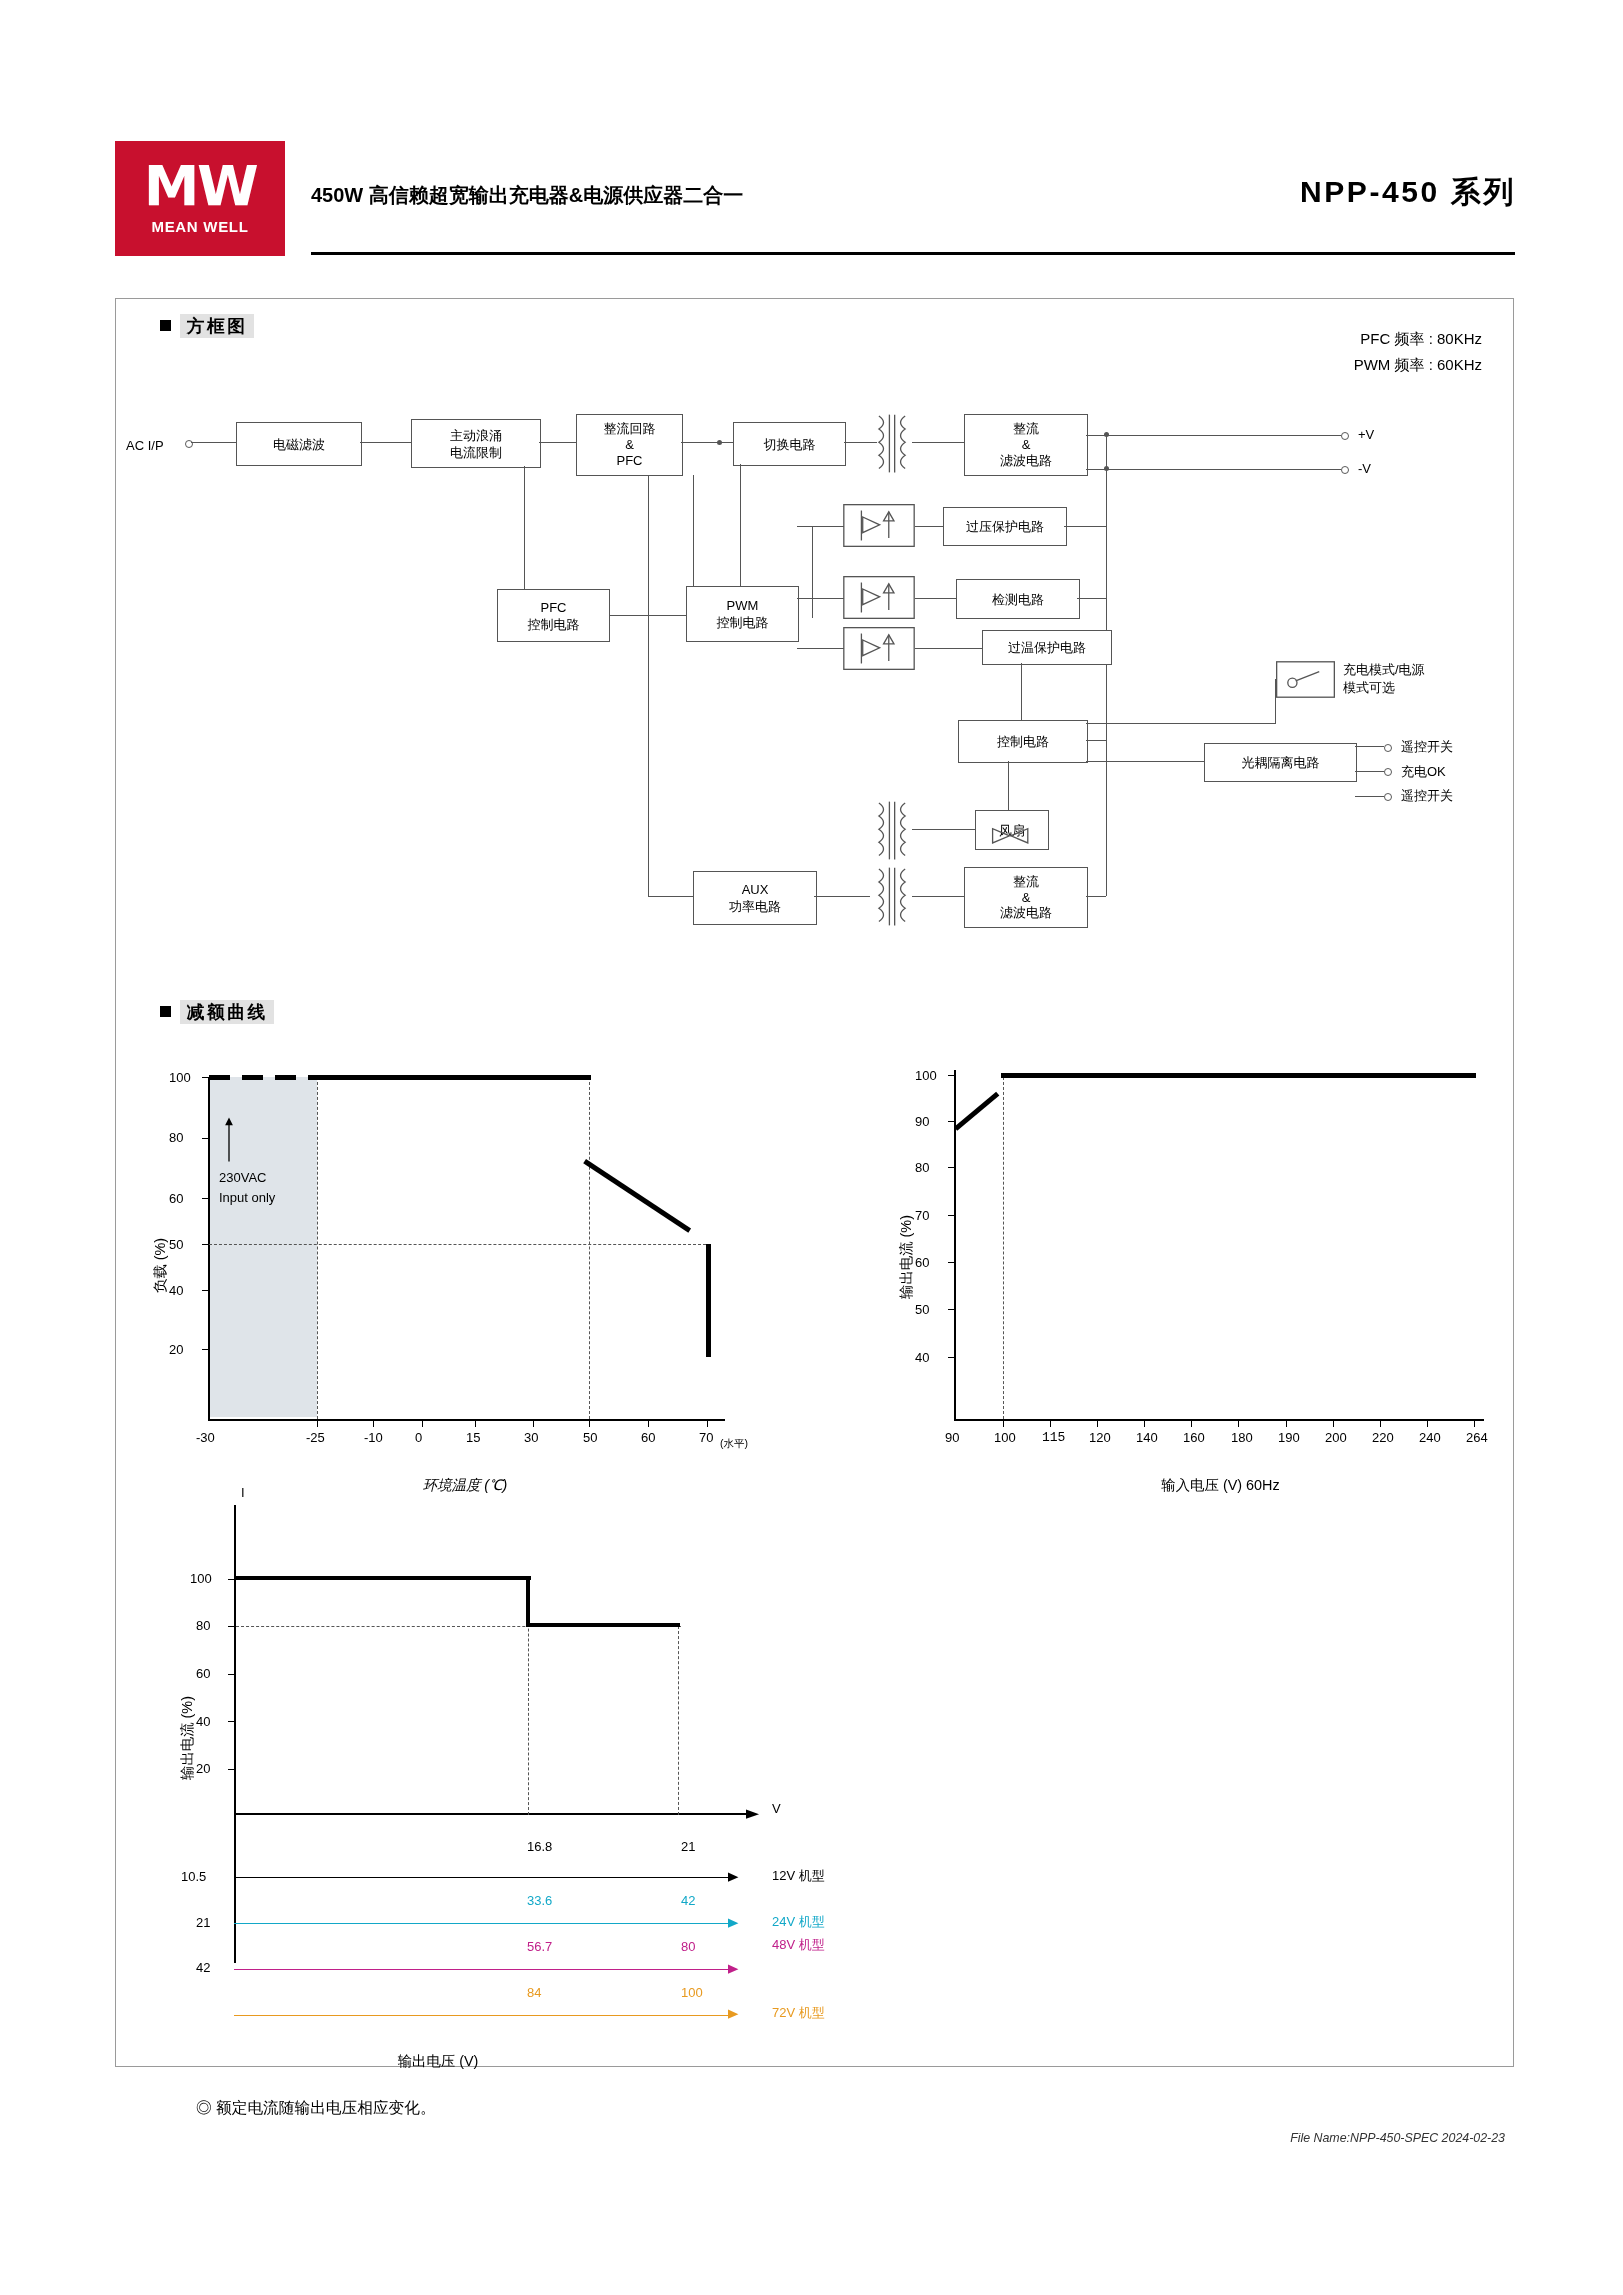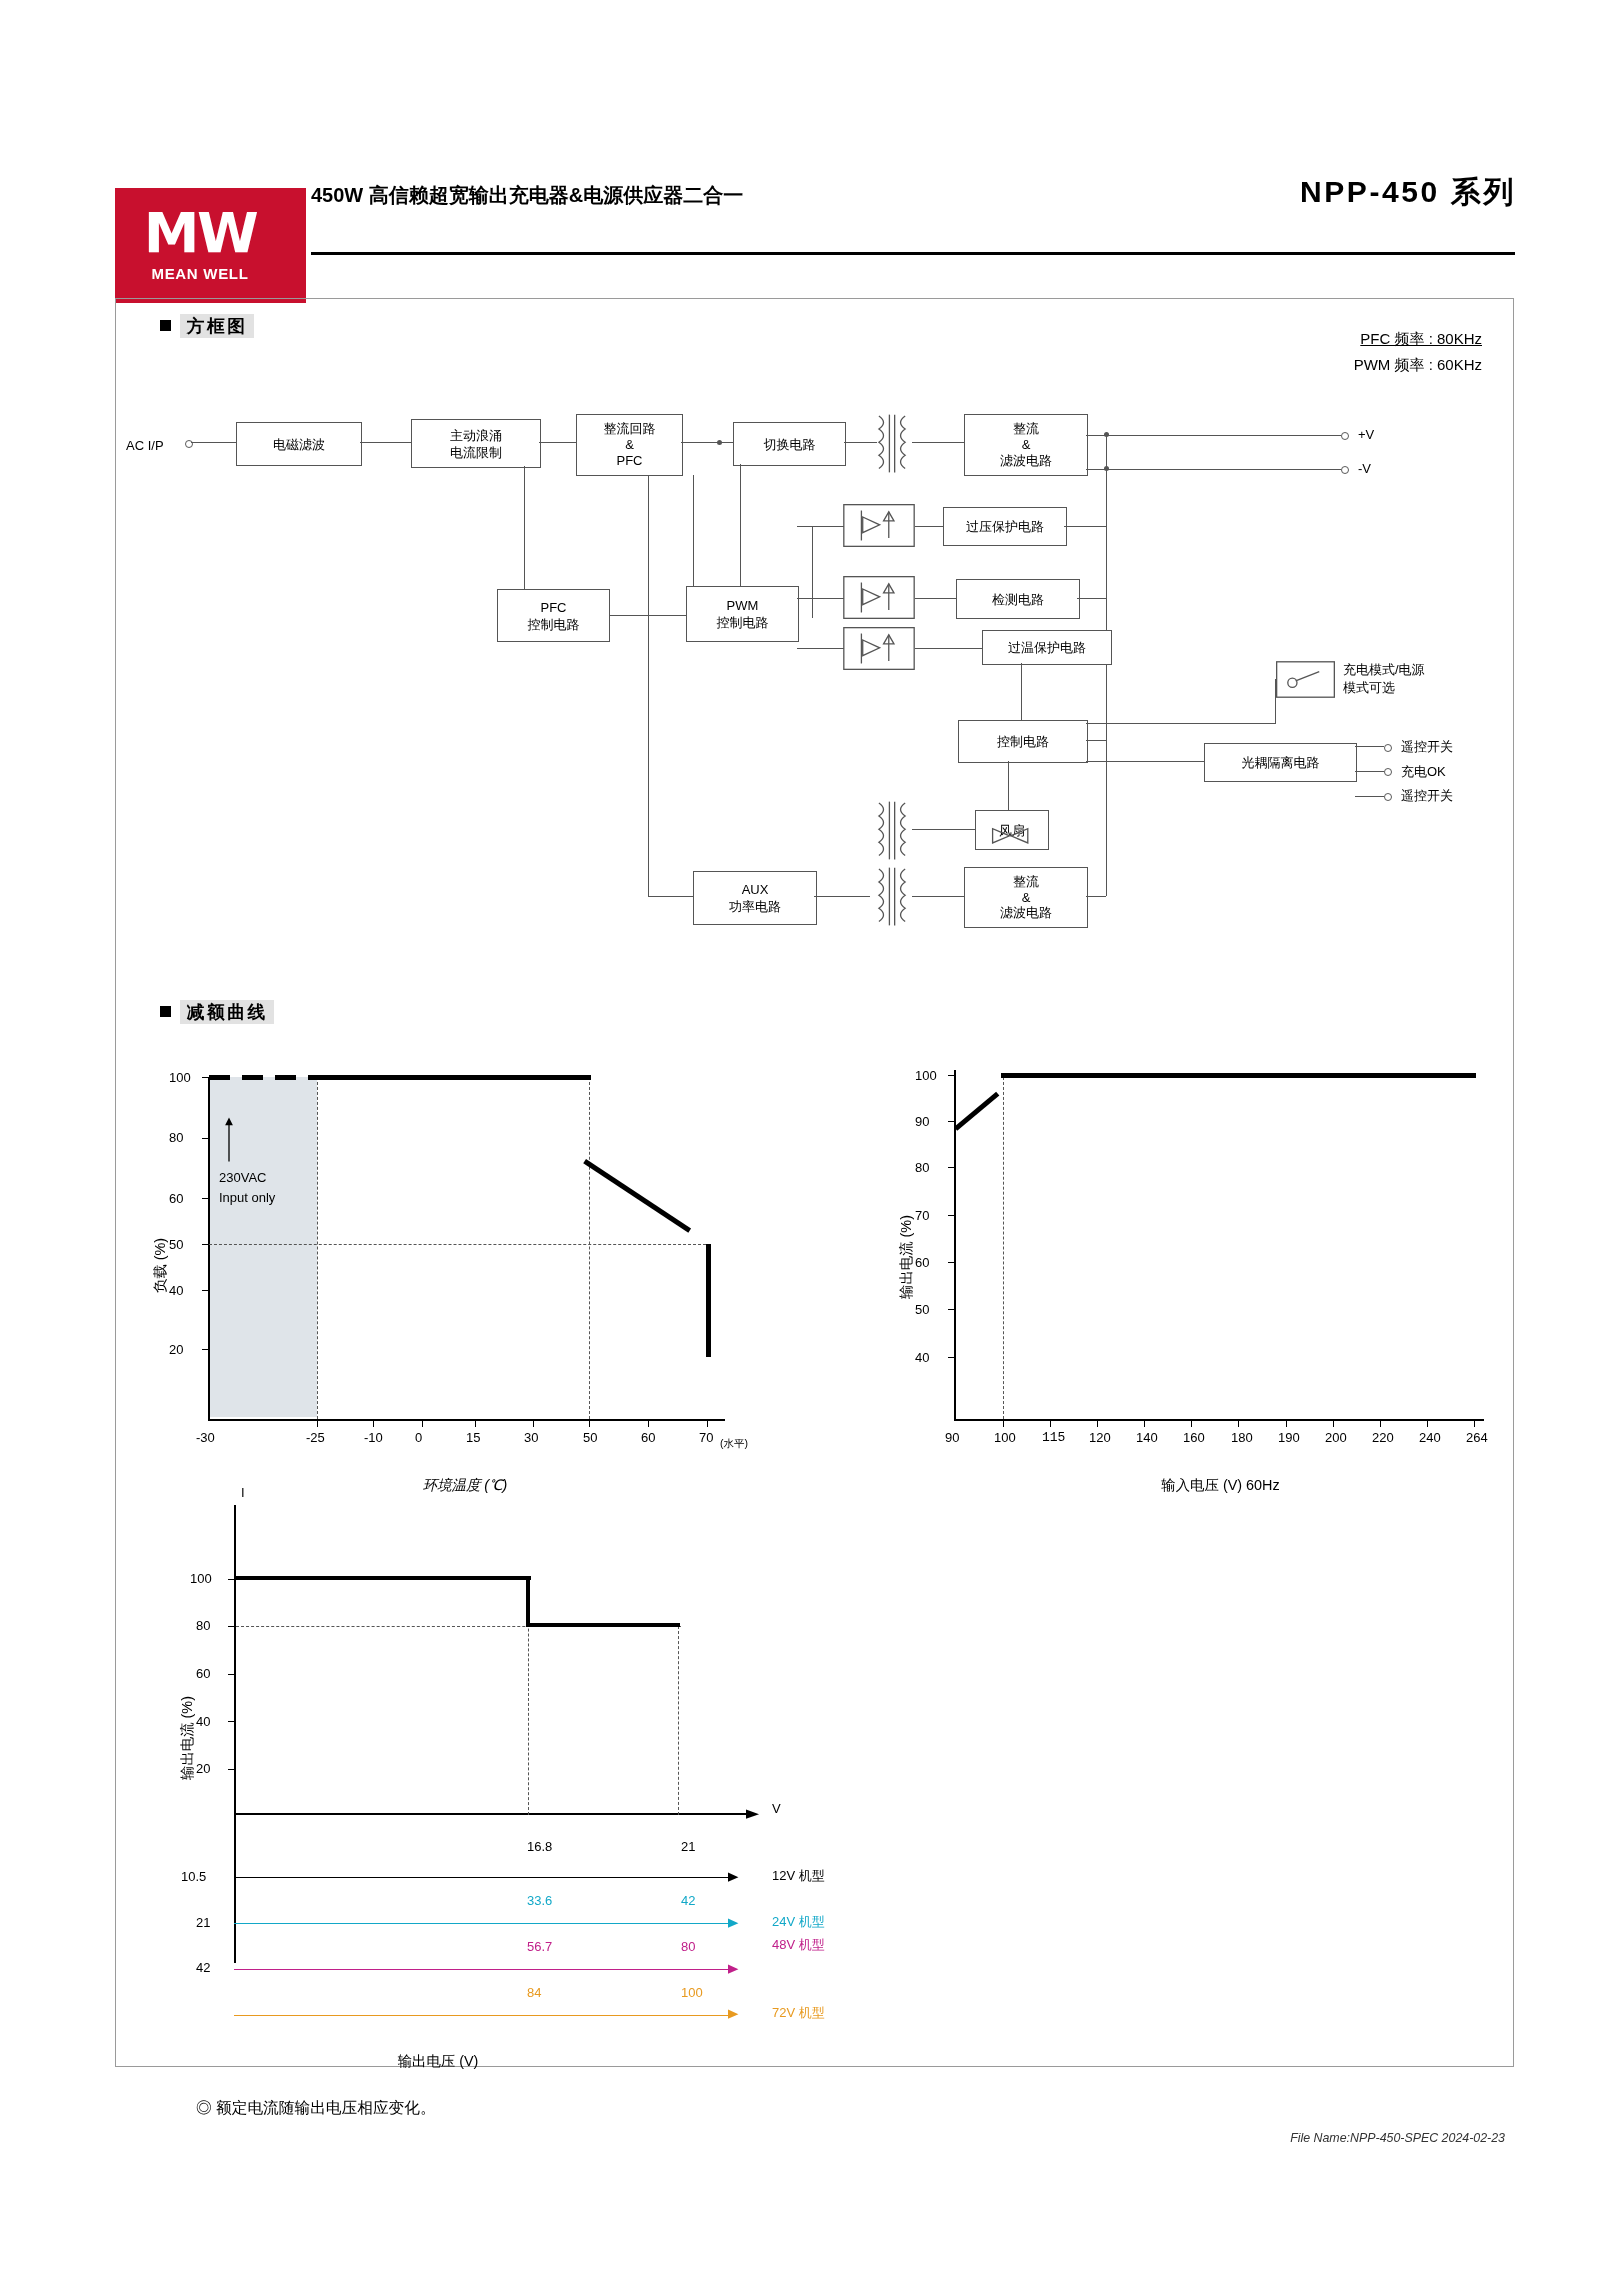--- a/index.html
+++ b/index.html
@@ -1,21 +1,21 @@
 <!DOCTYPE html>
 <html style="font-size:10.5px"><head>
 <meta charset="utf-8">
 <style>
   html,body{margin:0;padding:0;background:#fff;}
   body{width:1623px;height:2295px;font-family:"Liberation Sans",sans-serif;color:#000;position:relative;}
   .page{position:absolute;left:0;top:0;width:1623px;height:2295px;}
 
   
   .header{position:absolute;left:115px;top:141px;width:1401px;height:118px;}
-  .logo{position:absolute;left:0;top:0;width:191px;height:115px;background:#c8102e;color:#fff;margin-top:47px;}
+  .logo{position:absolute;left:0;top:0;width:170px;height:115px;background:#c8102e;color:#fff;}
   .logo .mw{position:absolute;left:0;top:11.8px;width:170px;text-align:center;font-size:56px;font-weight:bold;letter-spacing:-2.6px;font-family:"DejaVu Sans",sans-serif;}
   .logo .mwname{position:absolute;left:0;top:77px;width:170px;text-align:center;font-size:15px;font-weight:bold;letter-spacing:0.7px;}
   .htitle{position:absolute;left:196px;top:41px;font-size:20px;font-weight:bold;}
   .hmodel{position:absolute;right:0;top:31px;font-size:30px;font-weight:bold;letter-spacing:2.6px;text-align:right;}
   .hrule{position:absolute;left:196px;top:111px;width:1204px;height:2.6px;background:#000;}
 
   
   .frame{position:absolute;left:115px;top:298px;width:1397px;height:1767px;border:1.3px solid #9a9a9a;}
 
   .sechead{position:absolute;font-size:17.7px;font-weight:bold;}
@@ -58,21 +58,21 @@
     <div class="hmodel">NPP-450 系列</div>
     <div class="hrule"></div>
   </div>
 
   <div class="frame"></div>
 
   <div class="sechead" style="left:160px;top:314px;">
     <span class="sq"></span><span class="txt">方框图</span>
   </div>
 
-  <div class="note-right" style="right:141px;top:327px;width:393px;text-decoration:underline;">PFC 频率 : 80KHz</div>
+  <div class="note-right" style="right:141px;top:327px;width:393px;">PFC 频率 : 80KHz</div>
   <div class="note-right" style="right:141px;top:353px;width:393px;">PWM 频率 : 60KHz</div>
 
   <div class="lbl" style="left:126px;top:437px;">AC I/P</div>
   <div class="dot" style="left:185px;top:440px;"></div>
   <div class="hl" style="left:191px;top:442px;width:45px;"></div>
 
   <div class="bx" style="left:236px;top:422px;width:124px;height:42px;">
     <span>电磁滤波</span>
   </div>
   <div class="hl" style="left:360px;top:442px;width:51px;"></div>

